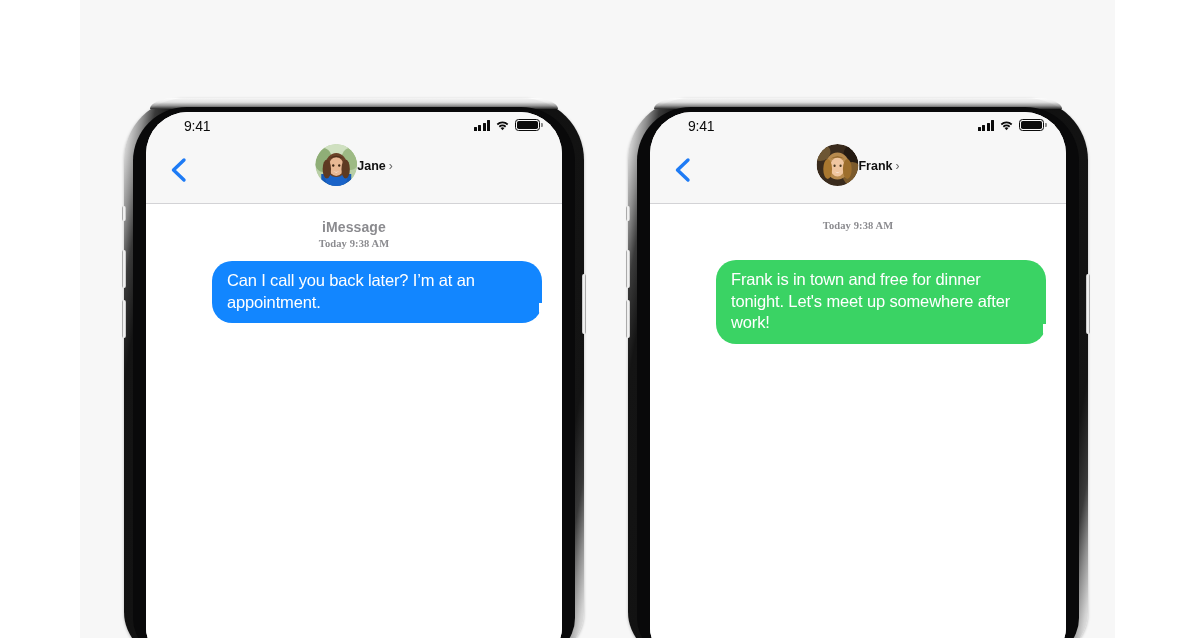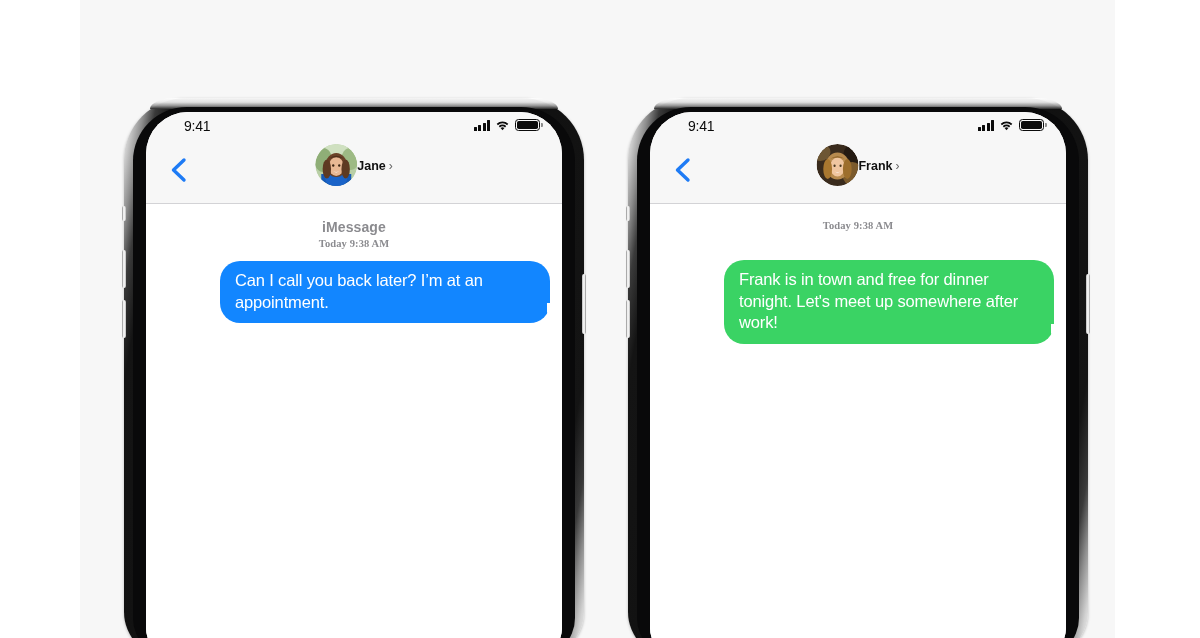--- a/index.html
+++ b/index.html
@@ -262,21 +262,21 @@
   .convo-meta .when {
     font-size: 10.5px;
     color: #8b8b8f;
     font-weight: bold;
     letter-spacing: .1px;
     font-family: Liberation Serif, serif;
   }
   .bubble-row {
     display: flex;
     justify-content: flex-end;
-    padding: 11px 12px 0 14px;
+    padding: 11px 20px 0 14px;
   }
   .bubble {
     position: relative;
     max-width: 300px;
     padding: 9px 15px 10px 15px;
     border-radius: 20px;
     color: #ffffff;
     font-size: 16.5px;
     line-height: 1.30;
     letter-spacing: -0.15px;

